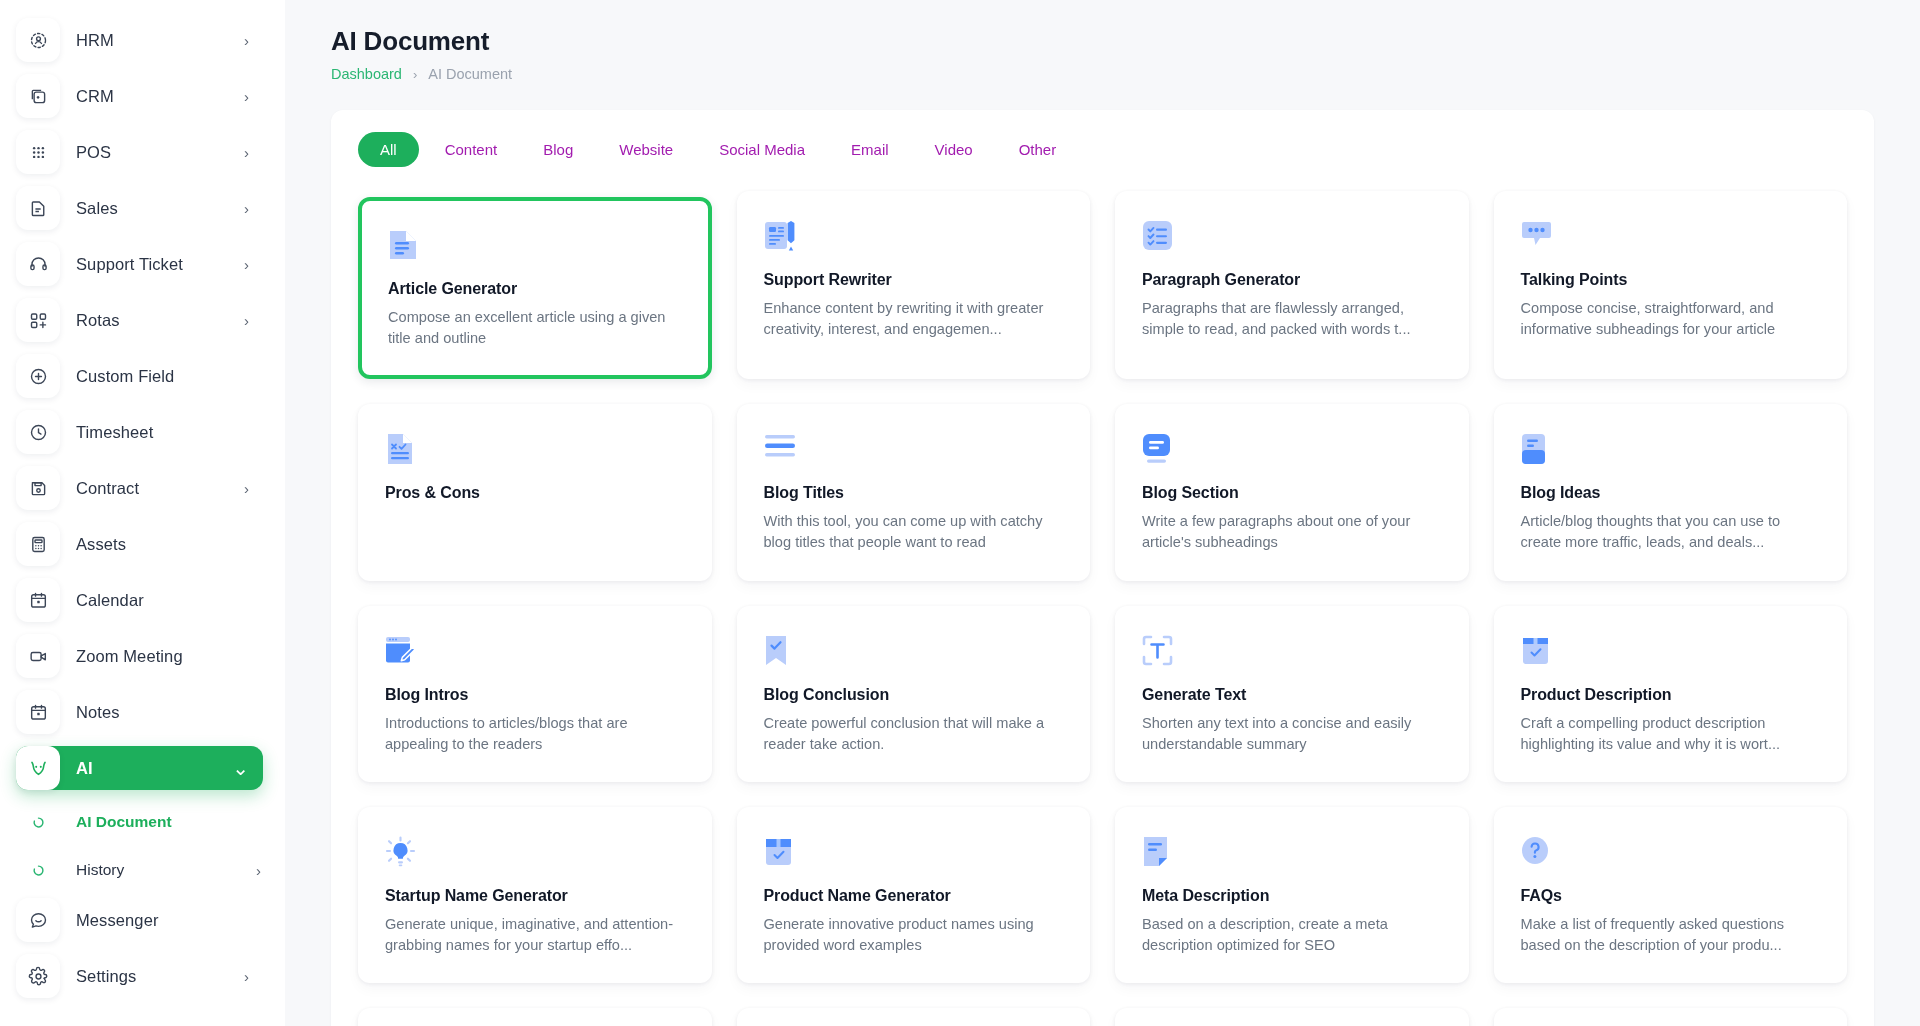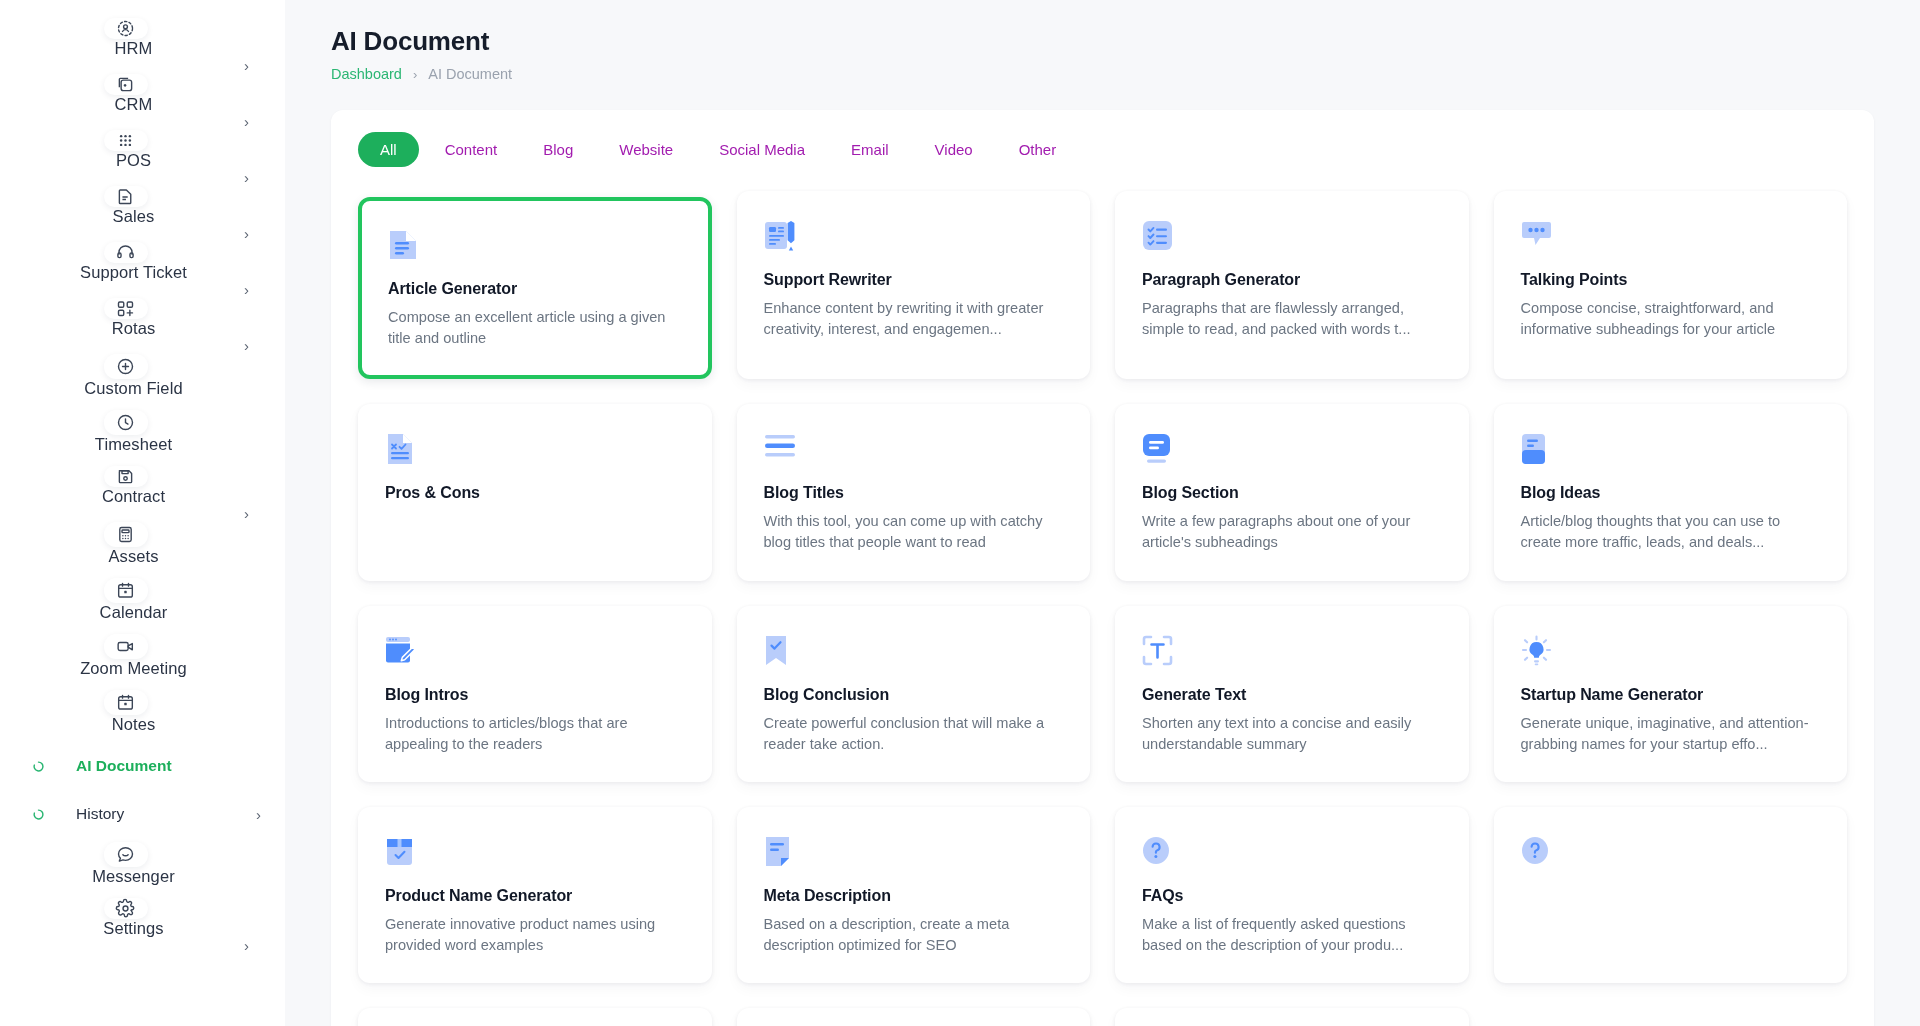--- a/index.html
+++ b/index.html
@@ -22,21 +22,20 @@
     z-index: 5;
   }
   .nav-item {
     display: flex; align-items: center;
     height: 44px;
     margin-bottom: 12px;
     border-radius: 12px;
     padding: 0 12px 0 0;
     cursor: pointer;
     position: relative;
-    flex-direction: column;
   }
   .nav-icon {
     width: 44px; height: 44px; min-width: 44px;
     border-radius: 12px;
     background: #ffffff;
     box-shadow: 0 2px 6px rgba(20,30,60,0.07);
     display: flex; align-items: center; justify-content: center;
     margin-right: 16px;
   }
   .nav-icon svg { display:block; }
@@ -281,20 +280,31 @@
         <div class="nav-item">
           <span class="nav-icon">
             <svg width="21" height="21" viewBox="0 0 24 24" fill="none" stroke="#3c4657" stroke-width="1.6" stroke-linecap="round">
               <rect x="4.2" y="5.5" width="15.6" height="14" rx="2.2"></rect>
               <path d="M4.2 9.6h15.6M8.6 3.8v3.2M15.4 3.8v3.2"></path>
               <rect x="10.6" y="12.4" width="2.8" height="2.8" rx=".6" fill="#3c4657" stroke="none"></rect>
             </svg>
           </span>
           <span class="nav-label">Notes</span>
         </div>
+        <div class="nav-item active">
+          <span class="nav-icon">
+            <svg width="23" height="23" viewBox="0 0 24 24" fill="none" stroke="#1daf5c" stroke-width="1.7" stroke-linecap="round" stroke-linejoin="round">
+              <path d="M5.2 5.6c0 0 1.3 2.1 1.5 4.6.2 2.6 1.8 5.6 5.3 7.9 3.5-2.3 5.1-5.3 5.3-7.9.2-2.5 1.5-4.6 1.5-4.6"></path>
+              <circle cx="9.6" cy="10.3" r="1.05" fill="#1daf5c" stroke="none"></circle>
+              <circle cx="14.4" cy="10.3" r="1.05" fill="#1daf5c" stroke="none"></circle>
+            </svg>
+          </span>
+          <span class="nav-label">AI</span>
+          <span class="chev" style="font-size: 20px;">⌄</span>
+        </div>
       </div>
     <div id="sub-list">
         <div class="sub-item current">
           <span class="sub-dot">
             <svg width="13" height="13" viewBox="0 0 16 16" fill="none" stroke="#2bb673" stroke-width="1.8" stroke-linecap="round">
               <path d="M8 2.6a5.4 5.4 0 1 1-5.1 3.7"></path>
             </svg>
           </span>
           <span class="sub-label">AI Document</span>
         </div>
@@ -485,20 +495,32 @@
               <svg width="31" height="31" viewBox="0 0 31 31" fill="none">
                 <path d="M2 9V4a2 2 0 0 1 2-2h5M29 9V4a2 2 0 0 0-2-2h-5M2 22v5a2 2 0 0 0 2 2h5M29 22v5a2 2 0 0 1-2 2h-5" stroke="#b9cdfb" stroke-width="2.6" stroke-linecap="round"></path>
                 <path d="M9.5 9.5h12M15.5 9.5v13" stroke="#4f8dfd" stroke-width="2.6" stroke-linecap="round"></path>
               </svg>
             </div>
             <div class="card-title">Generate Text</div>
             <div class="card-desc">Shorten any text into a concise and easily understandable summary</div>
           </div>
           <div class="card">
             <div class="card-icon">
+              <svg width="29" height="31" viewBox="0 0 29 31">
+                <path d="M2 3h25v6H2z" fill="#4f8dfd"></path>
+                <path d="M2 9h25v17a3 3 0 0 1-3 3H5a3 3 0 0 1-3-3z" fill="#b9cdfb"></path>
+                <path d="M12.5 3h4v6h-4z" fill="#fff" opacity=".55"></path>
+                <path d="M10.5 17.5l3 3 6-6.3" stroke="#4f8dfd" stroke-width="2" fill="none" stroke-linecap="round" stroke-linejoin="round"></path>
+              </svg>
+            </div>
+            <div class="card-title">Product Description</div>
+            <div class="card-desc">Craft a compelling product description highlighting its value and why it is wort...</div>
+          </div>
+          <div class="card">
+            <div class="card-icon">
               <svg width="31" height="31" viewBox="0 0 31 31" fill="none">
                 <path d="M15.5 1.5v3M25 5.2l-2.1 2.1M29 15h-3M2 15h3M6.1 7.3L4 5.2M25 24.8l-2.1-2.1M6.1 22.7L4 24.8" stroke="#b9cdfb" stroke-width="2.1" stroke-linecap="round"></path>
                 <path d="M15.5 7a7 7 0 0 0-3.6 13 2.6 2.6 0 0 1 1.2 2.2v.6h4.8v-.6a2.6 2.6 0 0 1 1.2-2.2A7 7 0 0 0 15.5 7z" fill="#4f8dfd"></path>
                 <rect x="13" y="25.3" width="5" height="2.1" rx="1.05" fill="#b9cdfb"></rect>
                 <rect x="13.7" y="28.4" width="3.6" height="1.9" rx=".95" fill="#b9cdfb"></rect>
               </svg>
             </div>
             <div class="card-title">Startup Name Generator</div>
             <div class="card-desc">Generate unique, imaginative, and attention-grabbing names for your startup effo...</div>
           </div>

